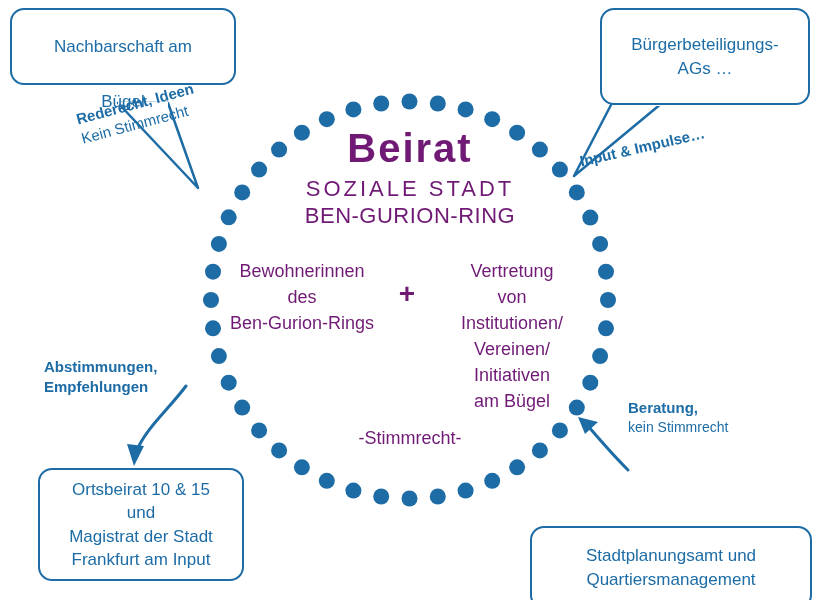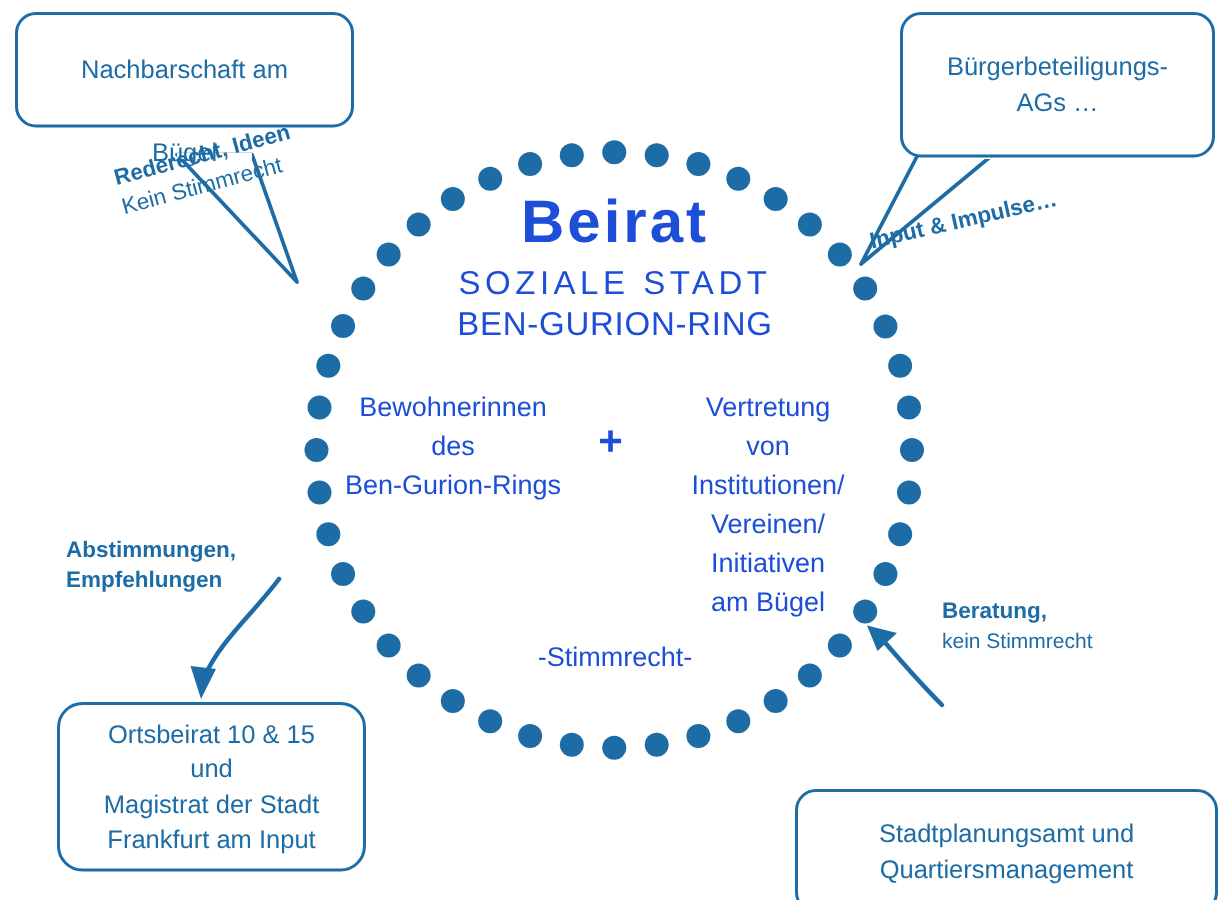--- a/index.html
+++ b/index.html
@@ -62,21 +62,20 @@
     width: 210px;
     height: 97px;
     font-size: 17px;
   }
   #box-ortsbeirat {
     left: 38px;
     top: 468px;
     width: 206px;
     height: 113px;
     font-size: 17px;
-    border-radius: 17px;
   }
   #box-stadtplanung {
     left: 530px;
     top: 486px;
     width: 282px;
     height: 83px;
     font-size: 17px;
     margin-top: 40px;
   }
 
@@ -123,21 +122,21 @@
     white-space: nowrap;
   }
   #label-beratung .b1,
   #label-beratung .b2 { display: block; font-weight: bold; }
   #label-beratung .b3 { display: block; font-weight: normal; font-size: 14px; }
 
   
   .center-text {
     position: absolute;
     text-align: center;
-    color: #1d4ed8;
+    color: #701a75;
   }
   #title-beirat {
     left: 255px;
     top: 126px;
     width: 310px;
     font-size: 40px;
     font-weight: bold;
     letter-spacing: 2px;
   }
   #subtitle-soziale {

